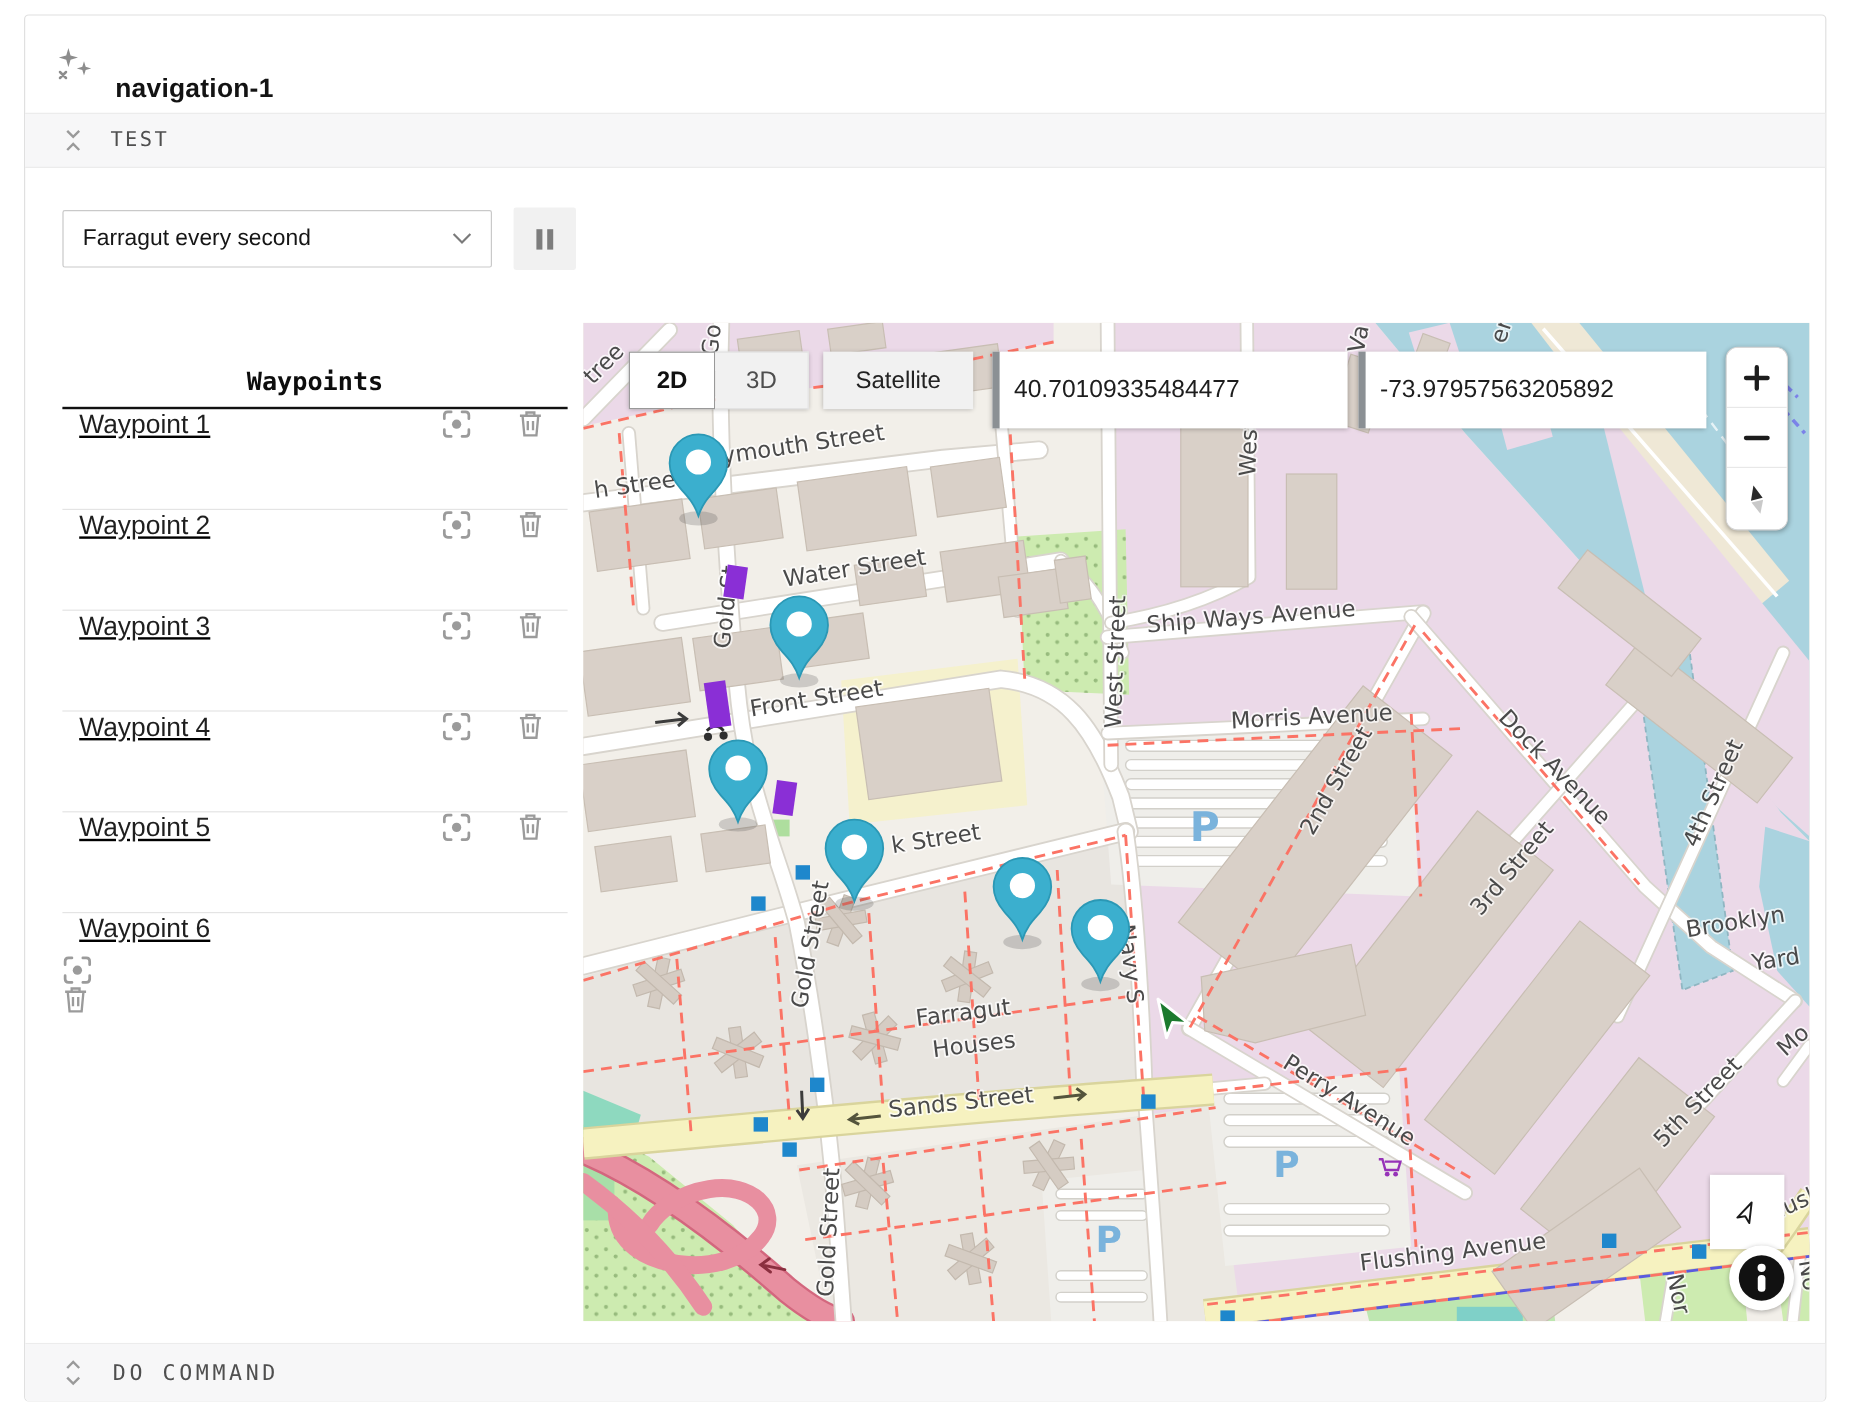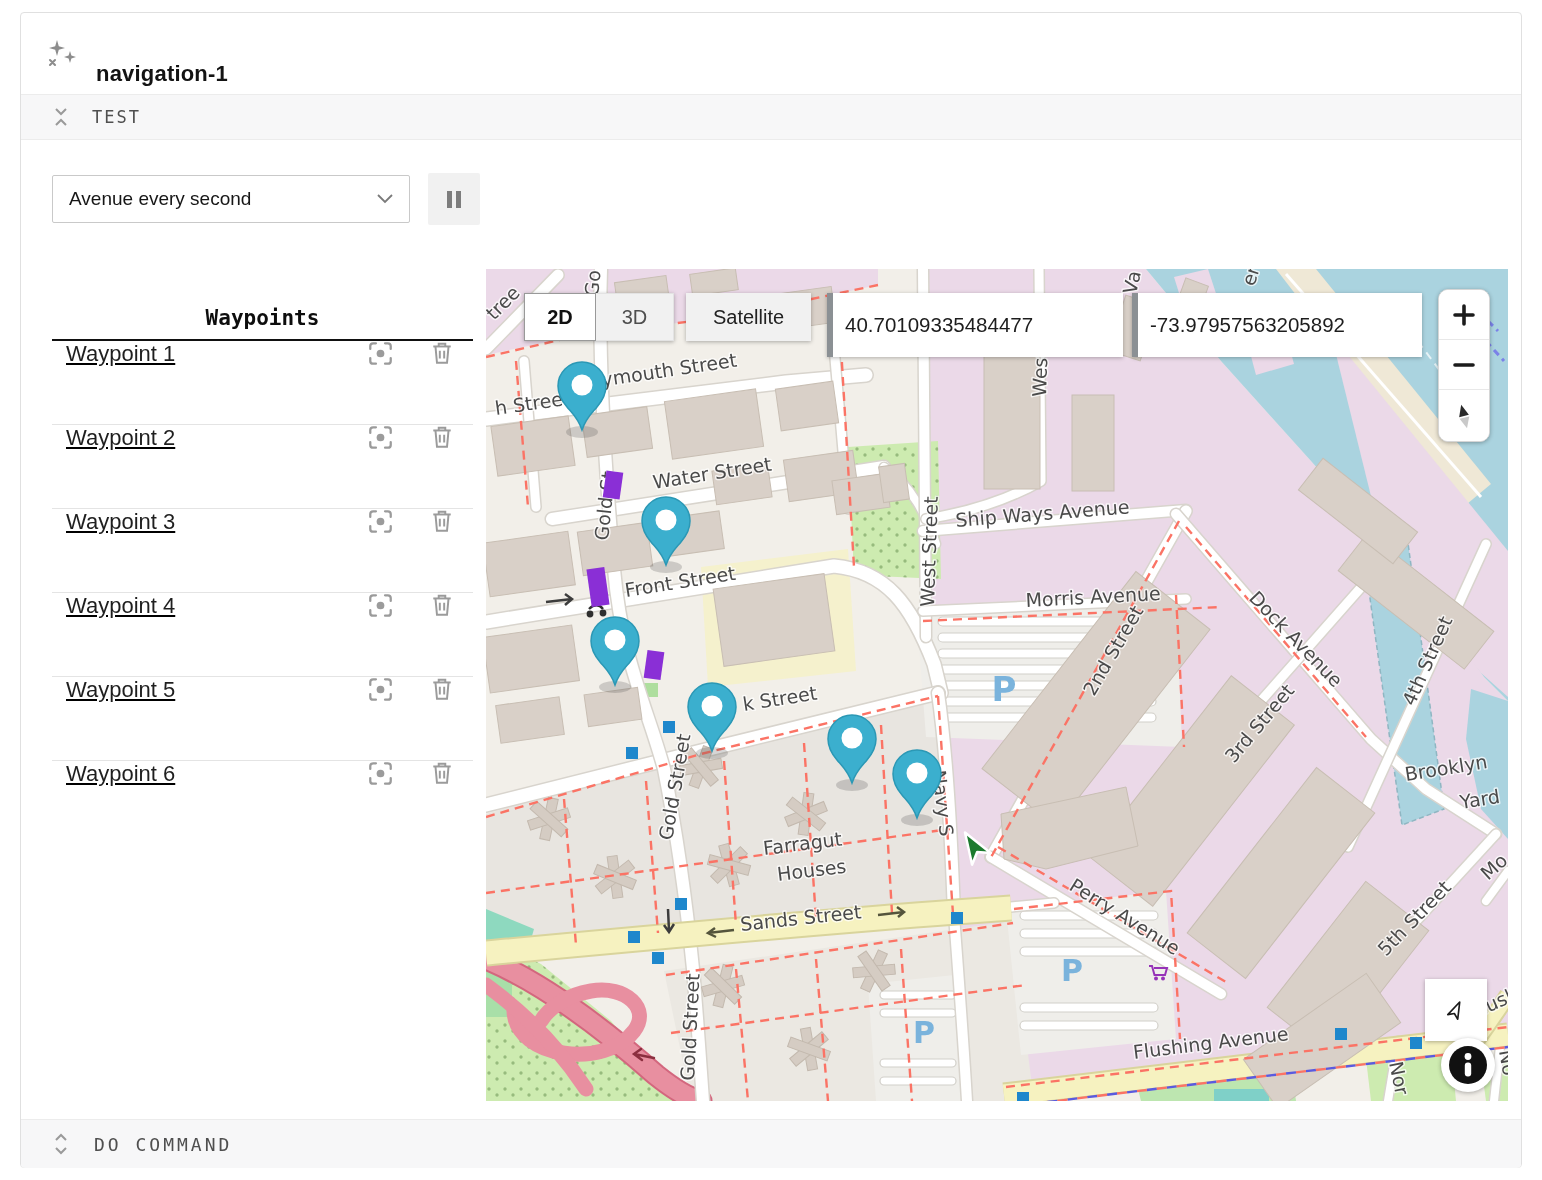--- a/index.html
+++ b/index.html
@@ -31,21 +31,21 @@
   .pause-btn { width:52px; height:52px; margin-left:18px; background:#f1f1f1; border:none; border-radius:2px;
                display:flex; align-items:center; justify-content:center; cursor:pointer; }
 
   
   .panel { position:absolute; left:31px; top:284px; width:421px; }
   .tabs { display:flex; height:44px; border-bottom:1px solid #d9d9d9; }
   .tab { flex:1; display:flex; align-items:center; justify-content:center;
          font-family:"DejaVu Sans Mono",monospace; font-size:21px; color:#4b4b4b; cursor:pointer; }
   .tab.active { color:#0d0d0d; font-weight:bold; border-bottom:2px solid #111; margin-bottom:-1px; }
   .wrow { height:84px; display:flex; align-items:flex-start; border-bottom:1px solid #e4e4e4;text-decoration:underline; }
-  .wrow:last-child { border-bottom:none; }
+  .wrow:last-child { border-bottom:none;flex-direction:column; }
   .wname { flex:1; font-size:22px; color:#1f1f1f; padding-left:14px; }
   .icon-btn { background:none; border:none; cursor:pointer; display:flex; align-items:center; justify-content:center; padding:0; }
   .icon-focus { margin-right:38px; }
   .icon-trash { margin-right:20px; }
 
   
   .map { position:absolute; left:465px; top:256px; width:1022px; height:832px; overflow:hidden; background:#f2efe9; }
   .map svg.base { position:absolute; left:0; top:0; }
   .mctl { position:absolute; box-shadow:0 1px 4px rgba(0,0,0,.3); }
   .segwrap { left:38px; top:24px; display:flex; }
@@ -90,21 +90,21 @@
   <div class="bar bar-test">
     <svg width="18" height="20" viewBox="0 0 18 20">
       <polyline points="4,2 9,7 14,2" fill="none" stroke="#9a9a9a" stroke-width="2"></polyline>
       <polyline points="4,18 9,13 14,18" fill="none" stroke="#9a9a9a" stroke-width="2"></polyline>
     </svg>
     <span class="bar-label">TEST</span>
   </div>
 
   <div class="refresh-row">
     <div class="select">
-      <span class="select-label">Avenue every second</span>
+      <span class="select-label">Farragut every second</span>
       <svg width="16" height="10" viewBox="0 0 16 10">
           <polyline points="1,1 8,8 15,1" fill="none" stroke="#7a7a7a" stroke-width="1.8"></polyline>
         </svg>
     </div>
     <button class="pause-btn">
       <svg width="18" height="19" viewBox="0 0 18 19">
         <rect x="2" y="1" width="5" height="17" fill="#7d7d7d"></rect>
           <rect x="11" y="1" width="5" height="17" fill="#7d7d7d"></rect>
       </svg>
     </button>

